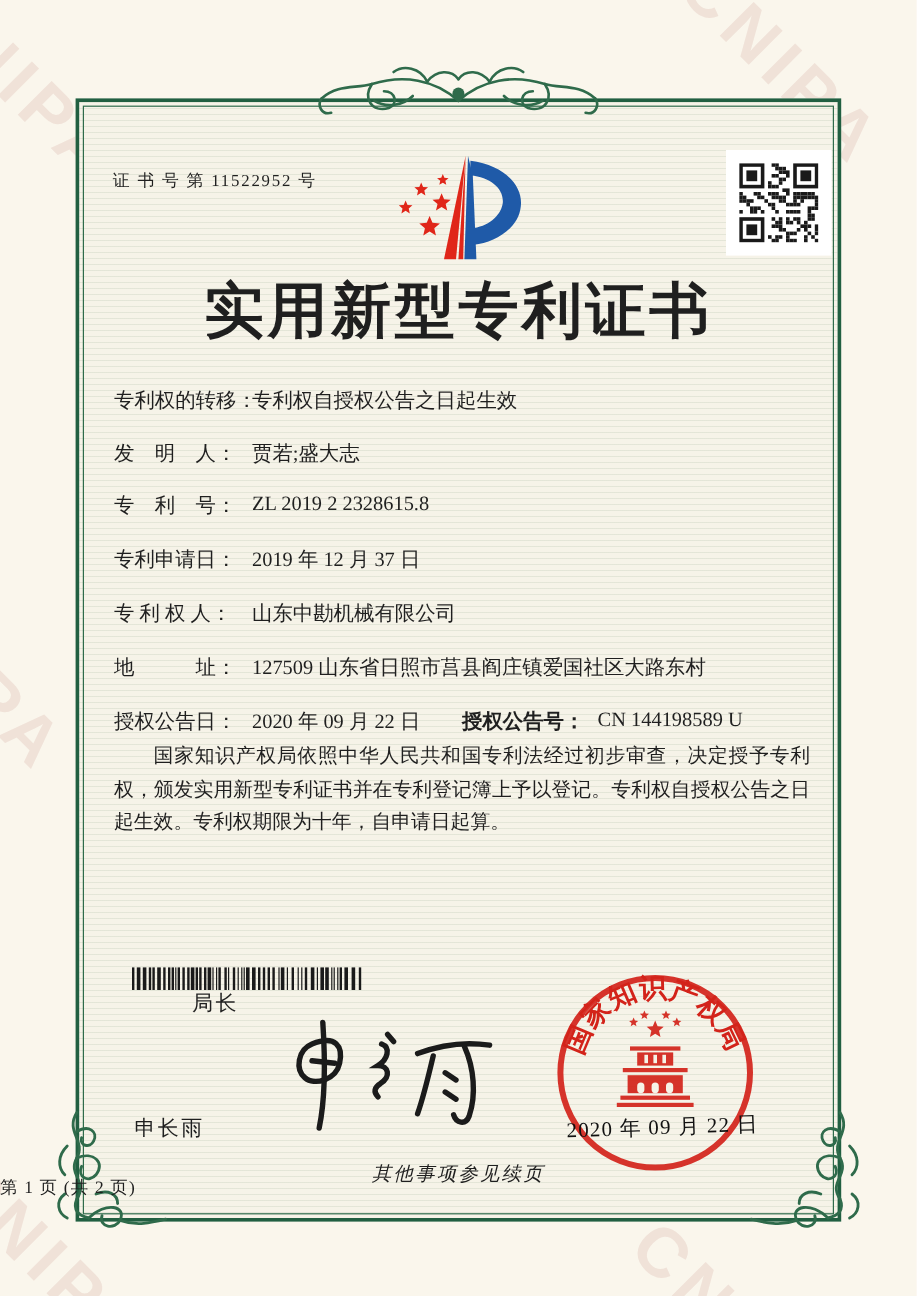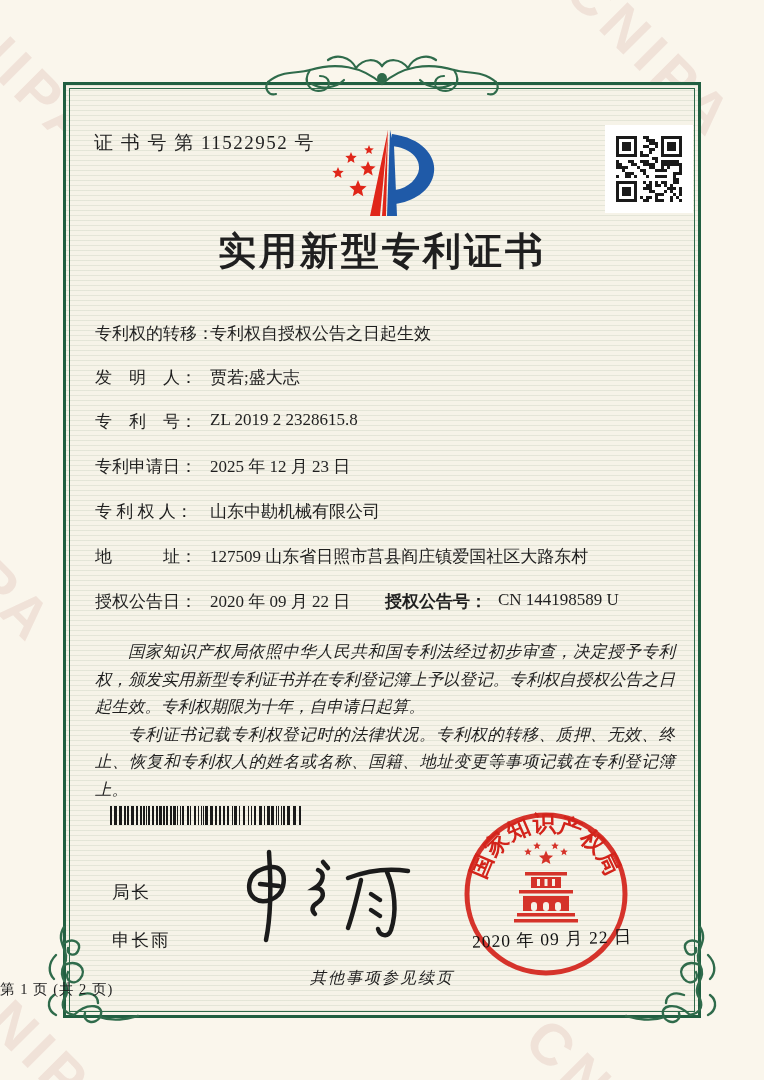--- a/index.html
+++ b/index.html
@@ -25,35 +25,34 @@
         rgba(106,138,106,0.13) 0px, rgba(106,138,106,0.13) 1px,
         transparent 1px, transparent 5px),
       #f6f3e8;
   }
   .frame-inner{
     position:absolute; left:3px; top:3px; right:3px; bottom:3px;
     border:1px solid #2f6b4b;
   }
   .orn{position:absolute; pointer-events:none;}
   .abs{position:absolute; white-space:nowrap;}
-  .certno{left:94px; top:130px; font-size:19px; letter-spacing:1.5px;}
+  .certno{left:94px; top:142px; font-size:14px; letter-spacing:1.5px;}
   .title{
     left:0; right:0; top:226px; text-align:center;
-    font-size:38px; font-weight:bold; letter-spacing:3px;
+    font-size:50px; font-weight:bold; letter-spacing:3px;
   }
   .row{font-size:17px;}
   .row .lbl{position:absolute; left:95px; top:0;}
   .row .val{position:absolute; left:210px; top:0;}
   .row .lbl2{position:absolute; left:385px; top:0;font-weight:bold;}
   .row .val2{position:absolute; left:498px; top:0;}
   .row span{white-space:pre;}
   .legal{
-    position:absolute; left:95px; top:638px; width:580px;
+    position:absolute; left:95px; top:616px; width:580px;
     font-size:16.5px; line-height:27.5px; text-align:justify;
-    font-style:italic;
   }
   .legal p{margin:0; text-indent:2em;}
   .qrbox{
     position:absolute; left:605px; top:125px; width:88px; height:88px;
     background:#ffffff;
   }
   .qrbox svg{position:absolute; left:11px; top:11px;}
   .signer{left:112px; font-size:17.5px; letter-spacing:2px;}
   .sealdate{
     left:472px; top:927px; font-size:17.5px; letter-spacing:1px;
@@ -289,40 +288,39 @@
   <div class="abs row" style="top:366px;">
     <span class="lbl">发　明　人：</span>
     <span class="val">贾若;盛大志</span>
   </div>
   <div class="abs row" style="top:410px;">
     <span class="lbl">专　利　号：</span>
     <span class="val">ZL 2019 2 2328615.8</span>
   </div>
   <div class="abs row" style="top:455px;">
     <span class="lbl">专利申请日：</span>
-    <span class="val">2025 年 12 月 23 日</span>
+    <span class="val">2019 年 12 月 37 日</span>
   </div>
   <div class="abs row" style="top:500px;">
     <span class="lbl">专 利 权 人：</span>
     <span class="val">山东中勘机械有限公司</span>
   </div>
   <div class="abs row" style="top:545px;">
     <span class="lbl">地　　　址：</span>
     <span class="val">127509 山东省日照市莒县阎庄镇爱国社区大路东村</span>
   </div>
   <div class="abs row" style="top:590px;">
     <span class="lbl">授权公告日：</span>
     <span class="val">2020 年 09 月 22 日</span>
     <span class="lbl2">授权公告号：</span>
     <span class="val2">CN 144198589 U</span>
   </div>
 
   <div class="legal">
     <p>国家知识产权局依照中华人民共和国专利法经过初步审查，决定授予专利权，颁发实用新型专利证书并在专利登记簿上予以登记。专利权自授权公告之日起生效。专利权期限为十年，自申请日起算。</p>
-    <p>专利证书记载专利权登记时的法律状况。专利权的转移、质押、无效、终止、恢复和专利权人的姓名或名称、国籍、地址变更等事项记载在专利登记簿上。</p>
   </div>
 
   <svg id="barcode" class="abs" style="left:110px; top:806px;" width="196" height="20" viewBox="0 0 196 20">
       <rect x="0" y="0" width="2" height="19" fill="#1a1a1a"></rect>
       <rect x="4" y="0" width="3" height="19" fill="#1a1a1a"></rect>
       <rect x="9" y="0" width="3" height="19" fill="#1a1a1a"></rect>
       <rect x="14" y="0" width="2" height="19" fill="#1a1a1a"></rect>
       <rect x="17" y="0" width="2" height="19" fill="#1a1a1a"></rect>
       <rect x="21" y="0" width="3" height="19" fill="#1a1a1a"></rect>
       <rect x="26" y="0" width="2" height="19" fill="#1a1a1a"></rect>
@@ -365,21 +363,21 @@
       <rect x="161" y="0" width="3" height="19" fill="#1a1a1a"></rect>
       <rect x="166" y="0" width="1" height="19" fill="#1a1a1a"></rect>
       <rect x="168" y="0" width="1" height="19" fill="#1a1a1a"></rect>
       <rect x="171" y="0" width="1" height="19" fill="#1a1a1a"></rect>
       <rect x="173" y="0" width="2" height="19" fill="#1a1a1a"></rect>
       <rect x="177" y="0" width="3" height="19" fill="#1a1a1a"></rect>
       <rect x="183" y="0" width="3" height="19" fill="#1a1a1a"></rect>
       <rect x="189" y="0" width="2" height="19" fill="#1a1a1a"></rect>
     </svg>
 
-  <div class="abs signer" style="top:880px;">局长</div>
+  <div class="abs signer" style="top:824px;margin-left:48px;">局长</div>
   <div class="abs signer" style="top:928px;">申长雨</div>
 
   <svg class="abs" style="left:222px; top:842px;" width="195" height="105" viewBox="0 0 195 105">
     <g fill="none" stroke="#1b1b1b" stroke-width="4.5" stroke-linecap="round">
       <path d="M38,28 C58,20 64,30 61,44 C58,58 40,63 32,56 C24,49 26,33 38,28 Z"></path>
       <path d="M47,10 C49,40 49,74 44,98"></path>
       <path d="M38,42 L57,44"></path>
       <path d="M96,28 C104,31 101,41 93,46 C102,46 104,55 95,61 C90,64 89,68 93,72"></path>
       <path d="M101,20 L106,26"></path>
       <path d="M126,36 C147,28 166,26 186,29"></path>

